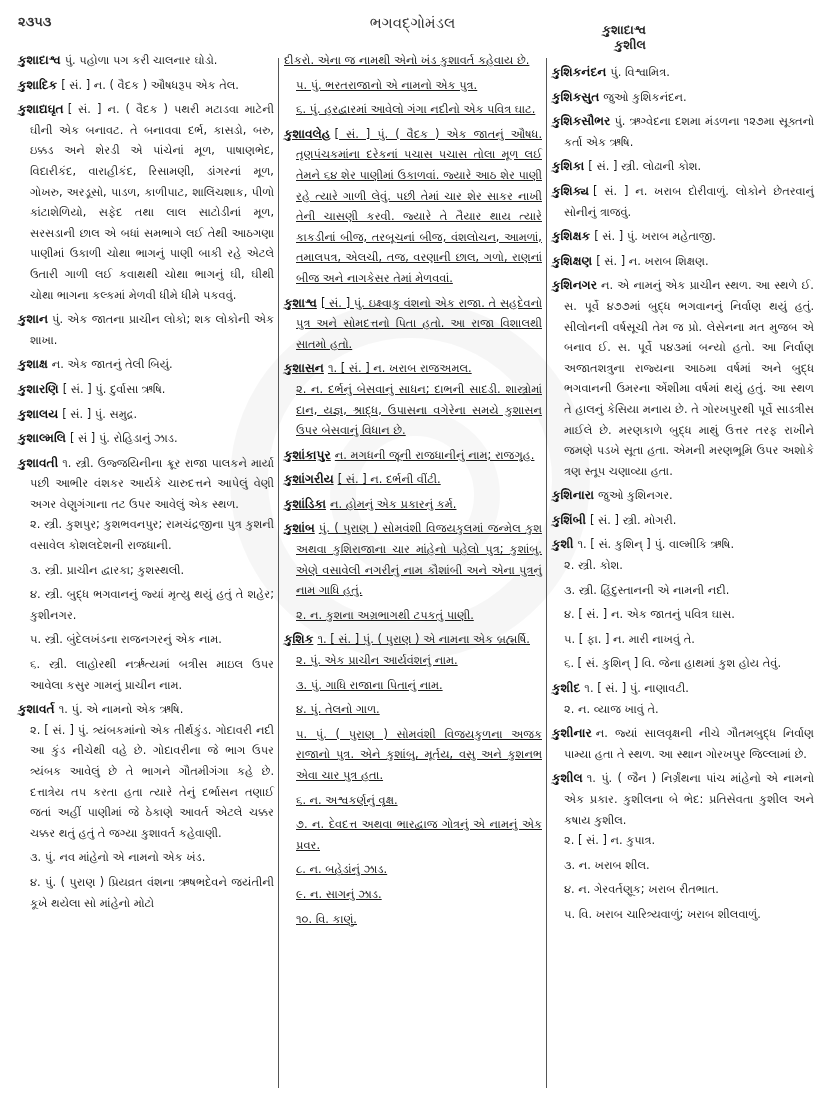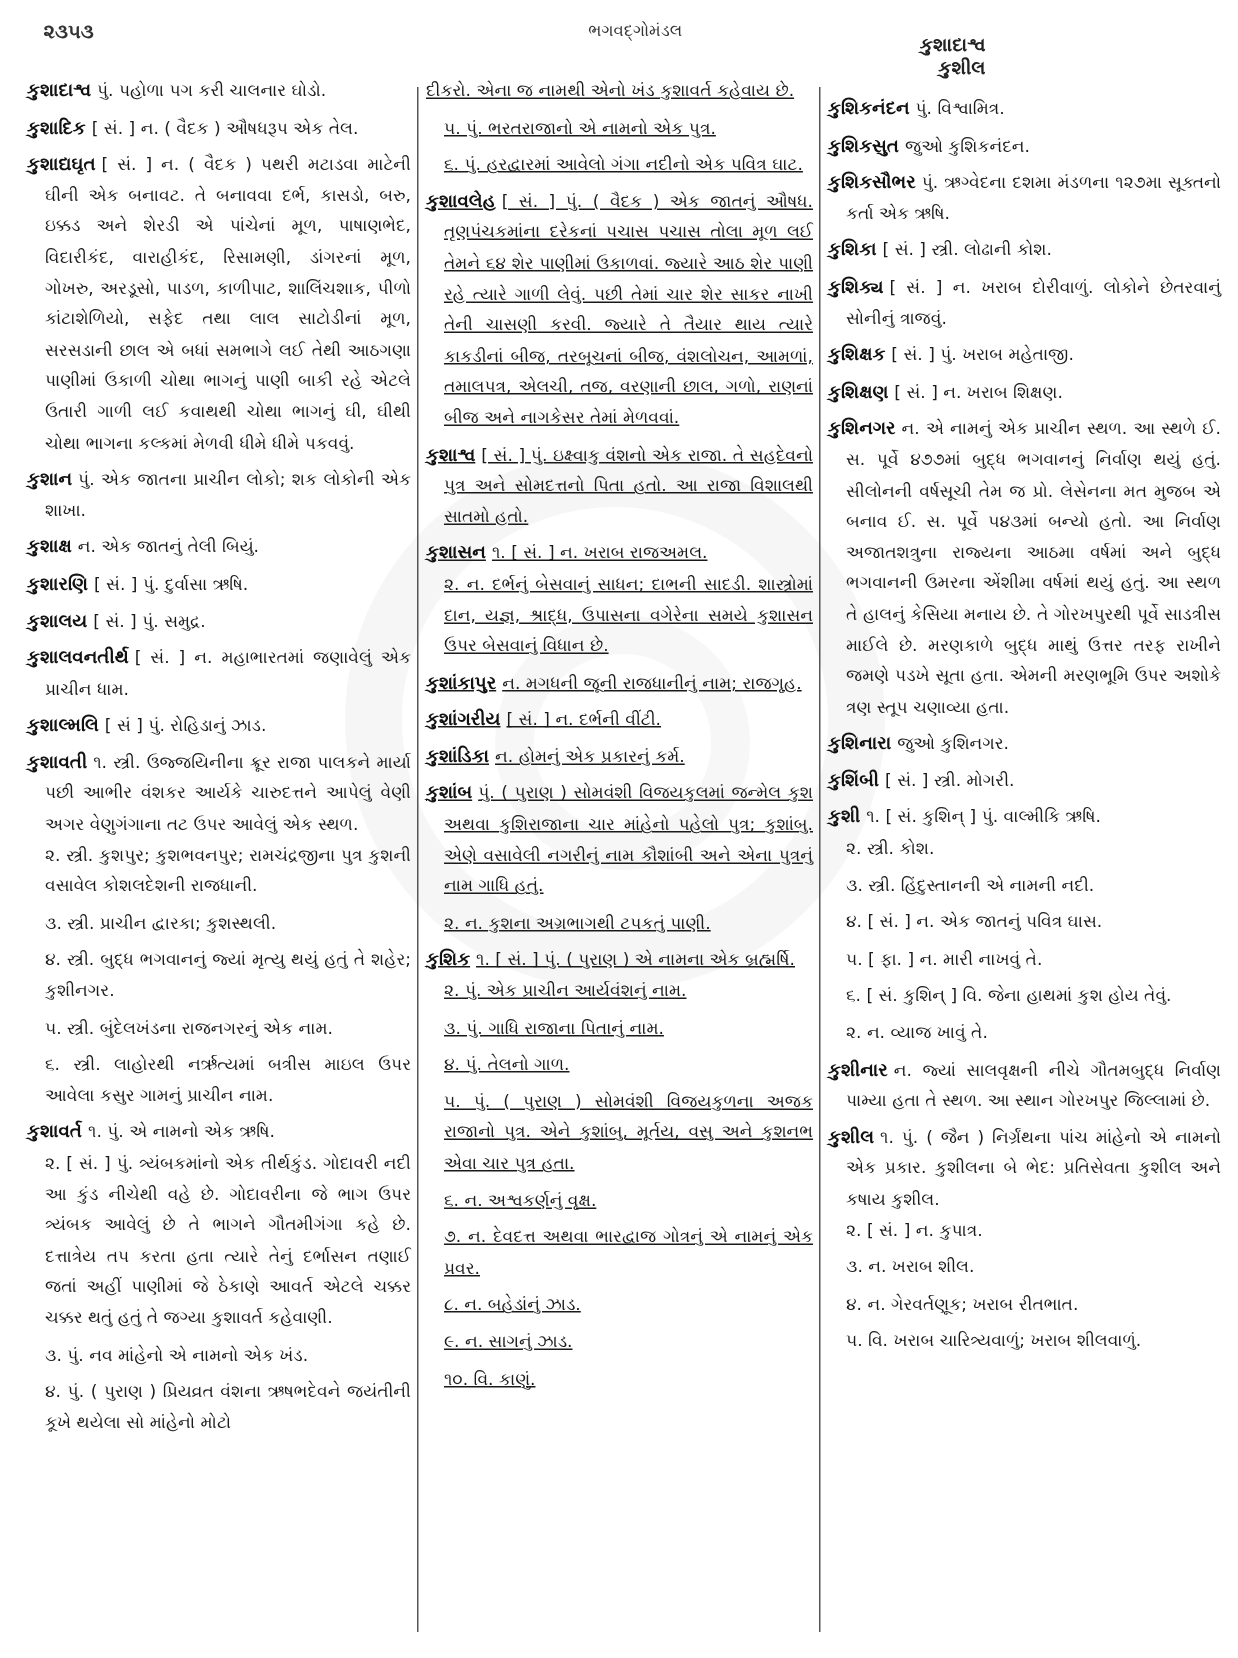--- a/index.html
+++ b/index.html
@@ -17,23 +17,23 @@
     box-sizing: border-box;
     pointer-events: none;
   }
   .watermark2 {
     position: absolute; left: 330px; top: 410px; width: 170px; height: 170px;
     border-radius: 50%;
     border: 26px solid rgba(0,0,0,0.03);
     box-sizing: border-box;
     pointer-events: none;
   }
-  .header { position: absolute; left: 11px; top: 0; width: 656px; height: 50px; }
+  .header { position: absolute; left: 0; top: 0; width: 656px; height: 50px; }
   .page-num { position: absolute; left: 18px; top: 14px; font-size: 13px; font-weight: bold; color: #333; }
-  .running-title { position: absolute; left: 0; width: 825px; top: 14px; text-align: center; font-size: 11px; color: #333; }
+  .running-title { position: absolute; left: 0; width: 825px; top: 14px; text-align: center; font-size: 15px; color: #333; }
   .guide { position: absolute; right: 10px; top: 22px; text-align: right; font-size: 12.5px; font-weight: bold; line-height: 15px; color: #222; }
   .columns { position: absolute; left: 0; top: 50px; width: 732px; height: 1040px; }
   .col { position: absolute; top: 0; font-size: 11.4px; line-height: 20.6px; }
   .col-1 { left: 18px; width: 256px; }
   .col-2 { left: 284px; width: 258px; text-decoration: underline; }
   .col-3 { left: 552px; width: 262px; margin-top: 12px; }
   .divider { position: absolute; top: 58px; width: 1px; background: #555; }
   .divider-1 { left: 278px; height: 1030px; }
   .divider-2 { left: 546px; height: 1030px; }
   .entry { margin: 0 0 4px 0; }
@@ -79,23 +79,20 @@
       <div class="entry">
         <div class="line indent-body"><span class="hw">કુશાક્ષ</span><span class="def">ન. એક જાતનું તેલી બિયું.</span></div>
       </div>
       <div class="entry">
         <div class="line indent-body"><span class="hw">કુશારણિ</span><span class="def">[ સં. ] પું. દુર્વાસા ઋષિ.</span></div>
       </div>
       <div class="entry">
         <div class="line indent-body"><span class="hw">કુશાલય</span><span class="def">[ સં. ] પું. સમુદ્ર.</span></div>
       </div>
       <div class="entry">
-        <div class="line indent-body"><span class="hw">કુશાલવનતીર્થ</span><span class="def">[ સં. ] ન. મહાભારતમાં જણાવેલું એક પ્રાચીન ધામ.</span></div>
-      </div>
-      <div class="entry">
         <div class="line indent-body"><span class="hw">કુશાલ્મલિ</span><span class="def">[ સં ] પું. રોહિડાનું ઝાડ.</span></div>
       </div>
       <div class="entry">
         <div class="line indent-body"><span class="hw">કુશાવતી</span><span class="def">૧. સ્ત્રી. ઉજ્જયિનીના ક્રૂર રાજા પાલકને માર્યા પછી આભીર વંશકર આર્યકે ચારુદત્તને આપેલું વેણી અગર વેણુગંગાના તટ ઉપર આવેલું એક સ્થળ.</span></div>
         <div class="sub">૨. સ્ત્રી. કુશપુર; કુશભવનપુર; રામચંદ્રજીના પુત્ર કુશની વસાવેલ કોશલદેશની રાજધાની.</div>
         <div class="sub">૩. સ્ત્રી. પ્રાચીન દ્વારકા; કુશસ્થલી.</div>
         <div class="sub">૪. સ્ત્રી. બુદ્ધ ભગવાનનું જ્યાં મૃત્યુ થયું હતું તે શહેર; કુશીનગર.</div>
         <div class="sub">૫. સ્ત્રી. બુંદેલખંડના રાજનગરનું એક નામ.</div>
         <div class="sub">૬. સ્ત્રી. લાહોરથી નર્ઋત્યમાં બત્રીસ માઇલ ઉપર આવેલા કસુર ગામનું પ્રાચીન નામ.</div>
       </div>
@@ -183,20 +180,21 @@
       </div>
       <div class="entry">
         <div class="line indent-body"><span class="hw">કુશી</span><span class="def">૧. [ સં. કુશિન્ ] પું. વાલ્મીકિ ઋષિ.</span></div>
         <div class="sub">૨. સ્ત્રી. કોશ.</div>
         <div class="sub">૩. સ્ત્રી. હિંદુસ્તાનની એ નામની નદી.</div>
         <div class="sub">૪. [ સં. ] ન. એક જાતનું પવિત્ર ઘાસ.</div>
         <div class="sub">૫. [ ફા. ] ન. મારી નાખવું તે.</div>
         <div class="sub">૬. [ સં. કુશિન્ ] વિ. જેના હાથમાં કુશ હોય તેવું.</div>
       </div>
       <div class="entry">
+        <div class="line indent-body"><span class="hw">કુશીદ</span><span class="def">૧. [ સં. ] પું. નાણાવટી.</span></div>
         <div class="sub">૨. ન. વ્યાજ ખાવું તે.</div>
       </div>
       <div class="entry">
         <div class="line indent-body"><span class="hw">કુશીનાર</span><span class="def">ન. જ્યાં સાલવૃક્ષની નીચે ગૌતમબુદ્ધ નિર્વાણ પામ્યા હતા તે સ્થળ. આ સ્થાન ગોરખપુર જિલ્લામાં છે.</span></div>
       </div>
       <div class="entry">
         <div class="line indent-body"><span class="hw">કુશીલ</span><span class="def">૧. પું. ( જૈન ) નિર્ગ્રંથના પાંચ માંહેનો એ નામનો એક પ્રકાર. કુશીલના બે ભેદ: પ્રતિસેવતા કુશીલ અને કષાય કુશીલ.</span></div>
         <div class="sub">૨. [ સં. ] ન. કુપાત્ર.</div>
         <div class="sub">૩. ન. ખરાબ શીલ.</div>
         <div class="sub">૪. ન. ગેરવર્તણૂક; ખરાબ રીતભાત.</div>

